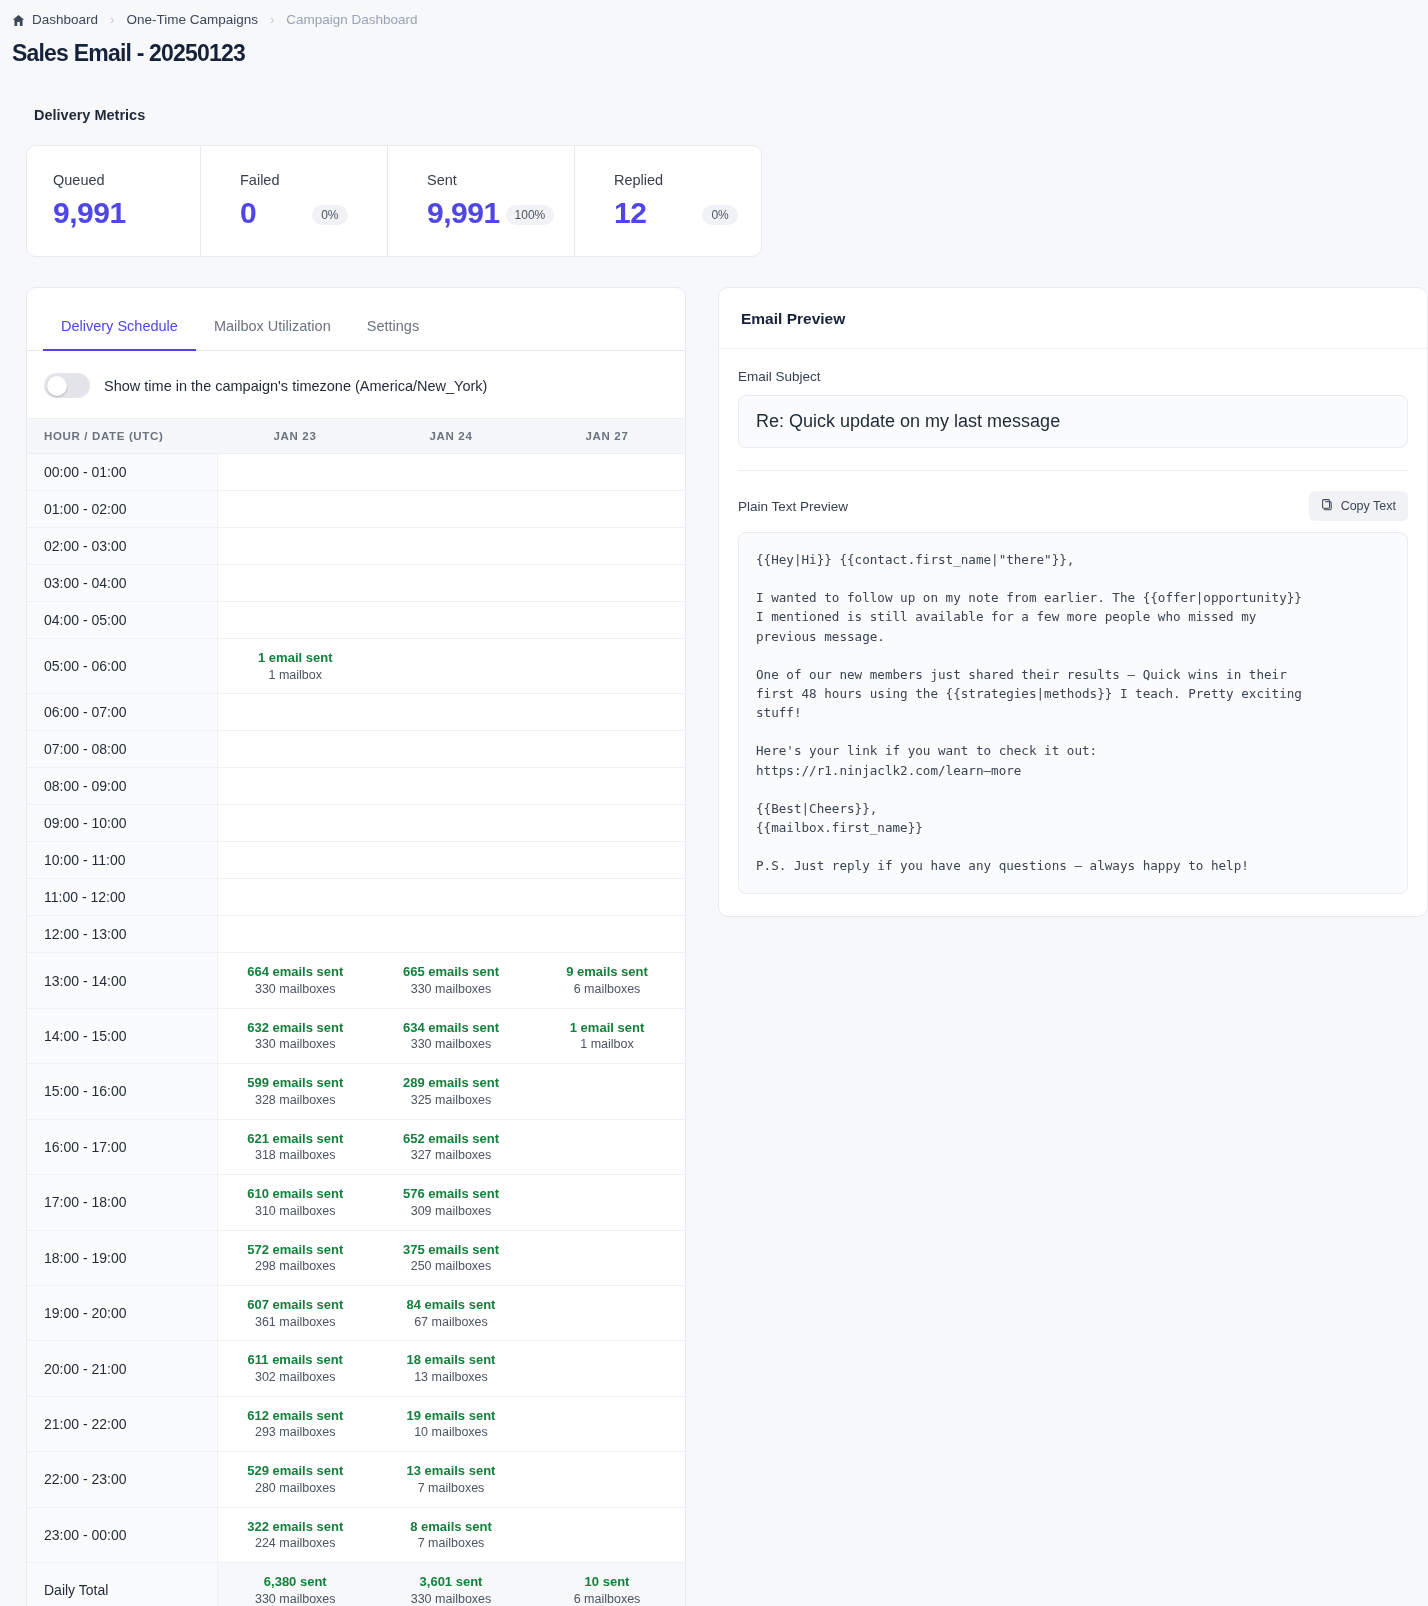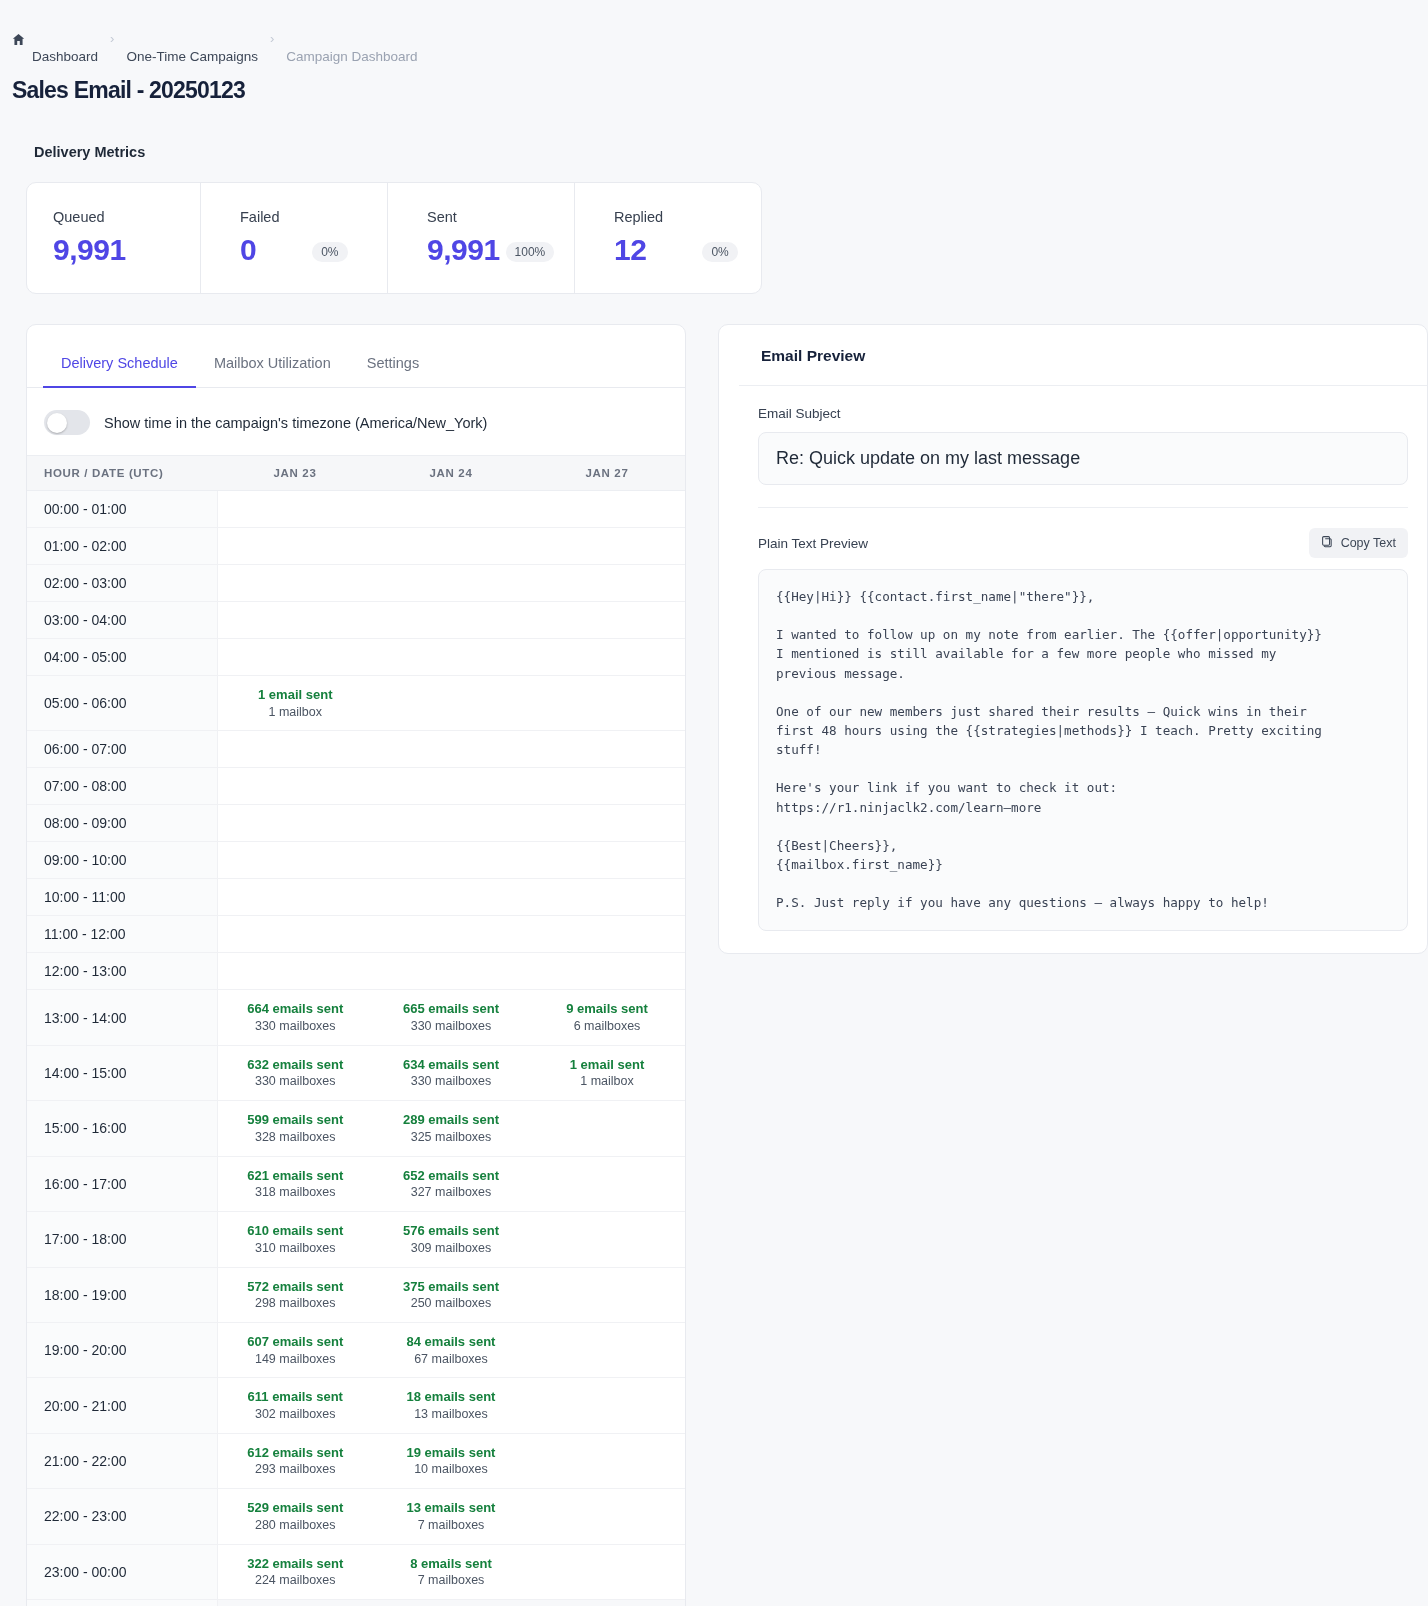--- a/index.html
+++ b/index.html
@@ -11,21 +11,21 @@
     -webkit-font-smoothing: antialiased;
   }
   body { padding: 0 0 40px 0; }
 
   
   .breadcrumb {
     display: flex; align-items: center; gap: 0;
     padding: 12px 0 0 12px;
     font-size: 13.5px;
   }
-  .crumb { color: #3d4757; margin-top: 37px; }
+  .crumb { color: #3d4757; }
   .crumb.current { color: #9aa2b1; }
   .crumb-sep {
     color: #c3c9d4; font-size: 13px;
     margin: 0 12px; transform: translateY(-0.5px);
   }
   .home-icon { display:inline-flex; margin-right: 7px; transform: translateY(1px); }
 
   h1.page-title {
     font-size: 23px;
     font-weight: 700;
@@ -150,21 +150,21 @@
     background: #fafbfc;
     border-right: 1px solid #f0f1f4;
   }
   .sent-main { font-size: 13px; font-weight: 700; color: #15803d; line-height: 1.35; }
   .sent-sub  { font-size: 12.5px; color: #4b5563; line-height: 1.35; }
 
   tr.total td { background: #f7f8fa; border-bottom: none; padding: 13px 0; }
   tr.total td.hour { font-size: 14px; color: #1f2937; background: #f7f8fa; border-right: none; }
 
   
-  .right-panel { width: 712px; padding-left: 20px; }
+  .right-panel { width: 712px; }
   .panel-head {
     font-size: 15.5px; font-weight: 700; color: #16213a;
     padding: 22px 22px 20px 22px;
     border-bottom: 1px solid #eceef2;
   }
   .panel-body { padding: 20px 19px 0 19px; }
   .field-label { font-size: 13.5px; color: #374151; margin-bottom: 11px; }
   .subject-box {
     border: 1px solid #e8eaef; background: #fafbfc;
     border-radius: 8px; padding: 15px 17px;
@@ -436,21 +436,21 @@
             <td>
               <div class="sent-main">375 emails sent</div>
               <div class="sent-sub">250 mailboxes</div>
             </td>
             <td></td>
           </tr>
           <tr>
             <td class="hour">19:00 - 20:00</td>
             <td>
               <div class="sent-main">607 emails sent</div>
-              <div class="sent-sub">149 mailboxes</div>
+              <div class="sent-sub">361 mailboxes</div>
             </td>
             <td>
               <div class="sent-main">84 emails sent</div>
               <div class="sent-sub">67 mailboxes</div>
             </td>
             <td></td>
           </tr>
           <tr>
             <td class="hour">20:00 - 21:00</td>
             <td>

